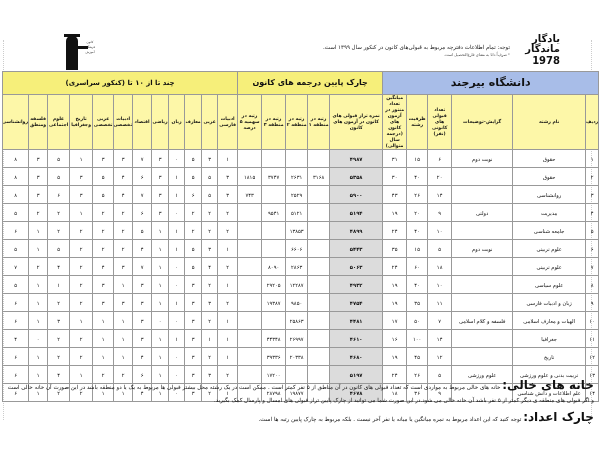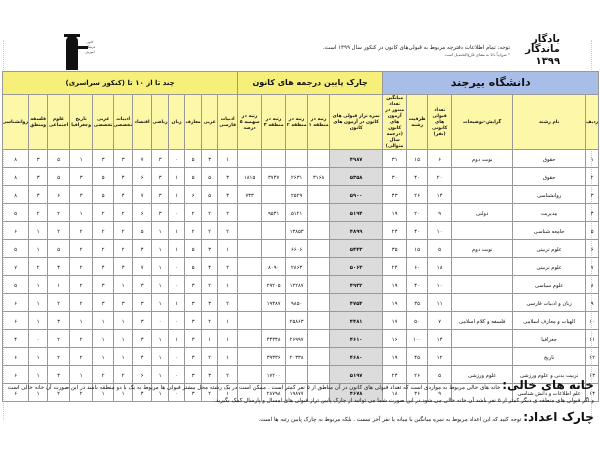--- a/index.html
+++ b/index.html
@@ -32,21 +32,21 @@
 
   .footer { position:absolute; left:4px; right:6px; top:379px; direction:rtl; font-size:5.6px; color:#111; line-height:13px; }
   .footer b { font-size:12px; }
 </style>
 </head>
 <body>
 
 <div class="header">
   <div class="brand">
     <div>یادگار ماندگار</div>
-    <div class="yr">۱۳۹۹</div>
+    <div class="yr">1978</div>
   </div>
   <div class="note">
     <span>توجه: تمام اطلاعات دفترچه مربوط به قبولی‌های کانون در کنکور سال ۱۳۹۹ است.</span>
     <small>* صرف‌اً دانا به معنای فارغ‌التحصیل است.</small>
   </div>
   <div class="logo">
     <div class="cap"></div>
       <div class="fig"></div>
       <div class="arm"></div>
     <div class="txt">کانون فرهنگی آموزش</div>

